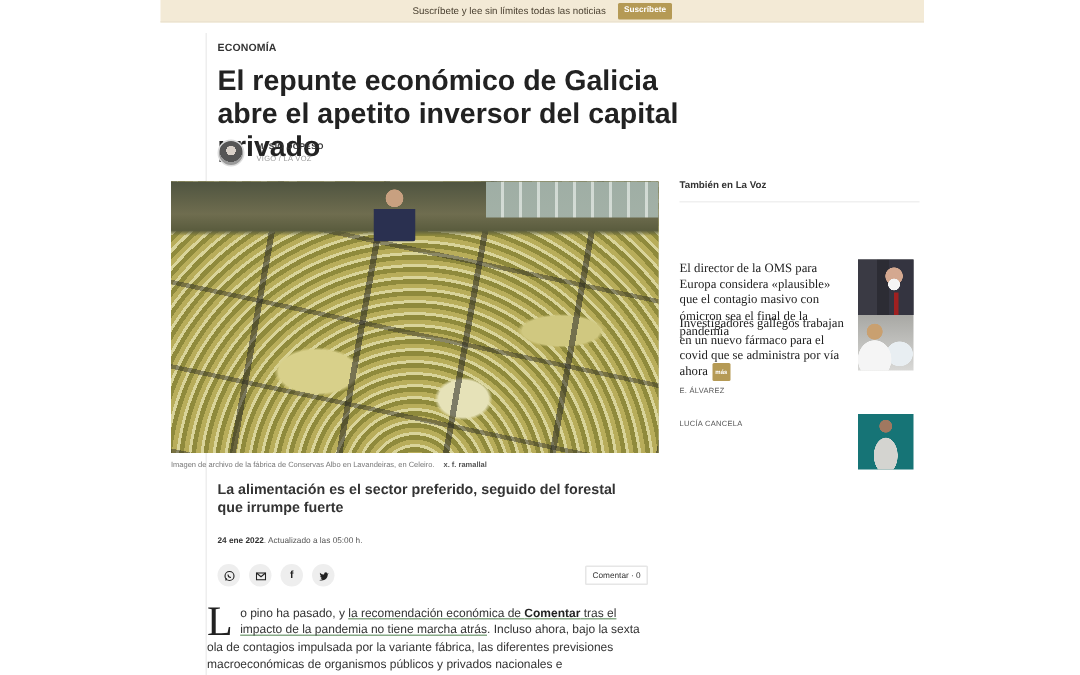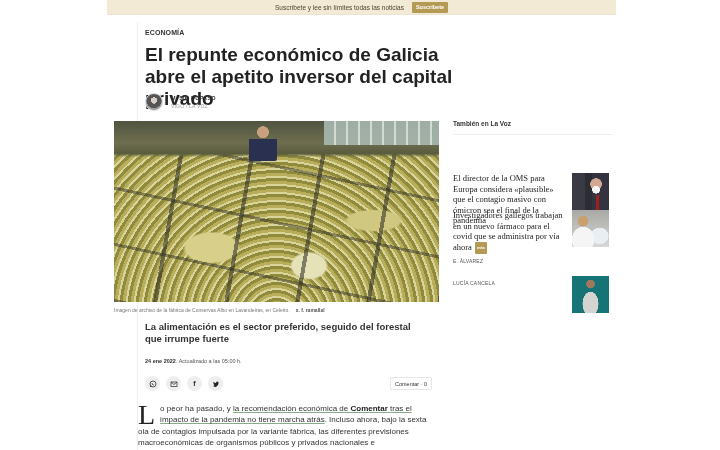--- a/index.html
+++ b/index.html
@@ -196,21 +196,21 @@
   <div class="share-btn">
     <svg viewBox="0 0 16 16">
         <path d="M14 4 Q13 5 12.5 5 Q12.5 3 10.5 3 Q8 3 8 6 Q5 6 2.5 3.5 Q2 6 4 7.5 Q3 7.5 2.8 7.2 Q3 9.5 5 10 Q4 10.3 3.3 10.2 Q4 12 6 12 Q4 13.5 1.5 13.3 Q5 15 9 13 Q13 10.5 13 6 Q14 5 14 4 Z" fill="#222"></path>
       </svg>
   </div>
 </div>
 
 <button class="comment-btn">Comentar · 0</button>
 
 <div class="body-text">
-  <span class="dropcap">L</span><span>o peor ha pasado, y </span><a><span>la recomendación económica de </span><b>Comentar</b><span> tras el impacto de la pandemia no tiene marcha atrás</span></a><span>. Incluso ahora, bajo la sexta ola de contagios impulsada por la variante fábrica, las diferentes previsiones macroeconómicas de organismos públicos y privados nacionales e</span>
+  <span class="dropcap">L</span><span>o pino ha pasado, y </span><a><span>la recomendación económica de </span><b>Comentar</b><span> tras el impacto de la pandemia no tiene marcha atrás</span></a><span>. Incluso ahora, bajo la sexta ola de contagios impulsada por la variante fábrica, las diferentes previsiones macroeconómicas de organismos públicos y privados nacionales e</span>
 </div>
 
 <aside class="sidebar">
   <div class="sidebar-title">También en La Voz</div>
 
   <div class="sidebar-item" style="top:25px;margin-top:28px;">
     <div class="sidebar-headline">El director de la OMS para Europa considera «plausible» que el contagio masivo con ómicron sea el final de la pandemia</div>
     <div class="sidebar-thumb thumb-1"></div>
   </div>
 

